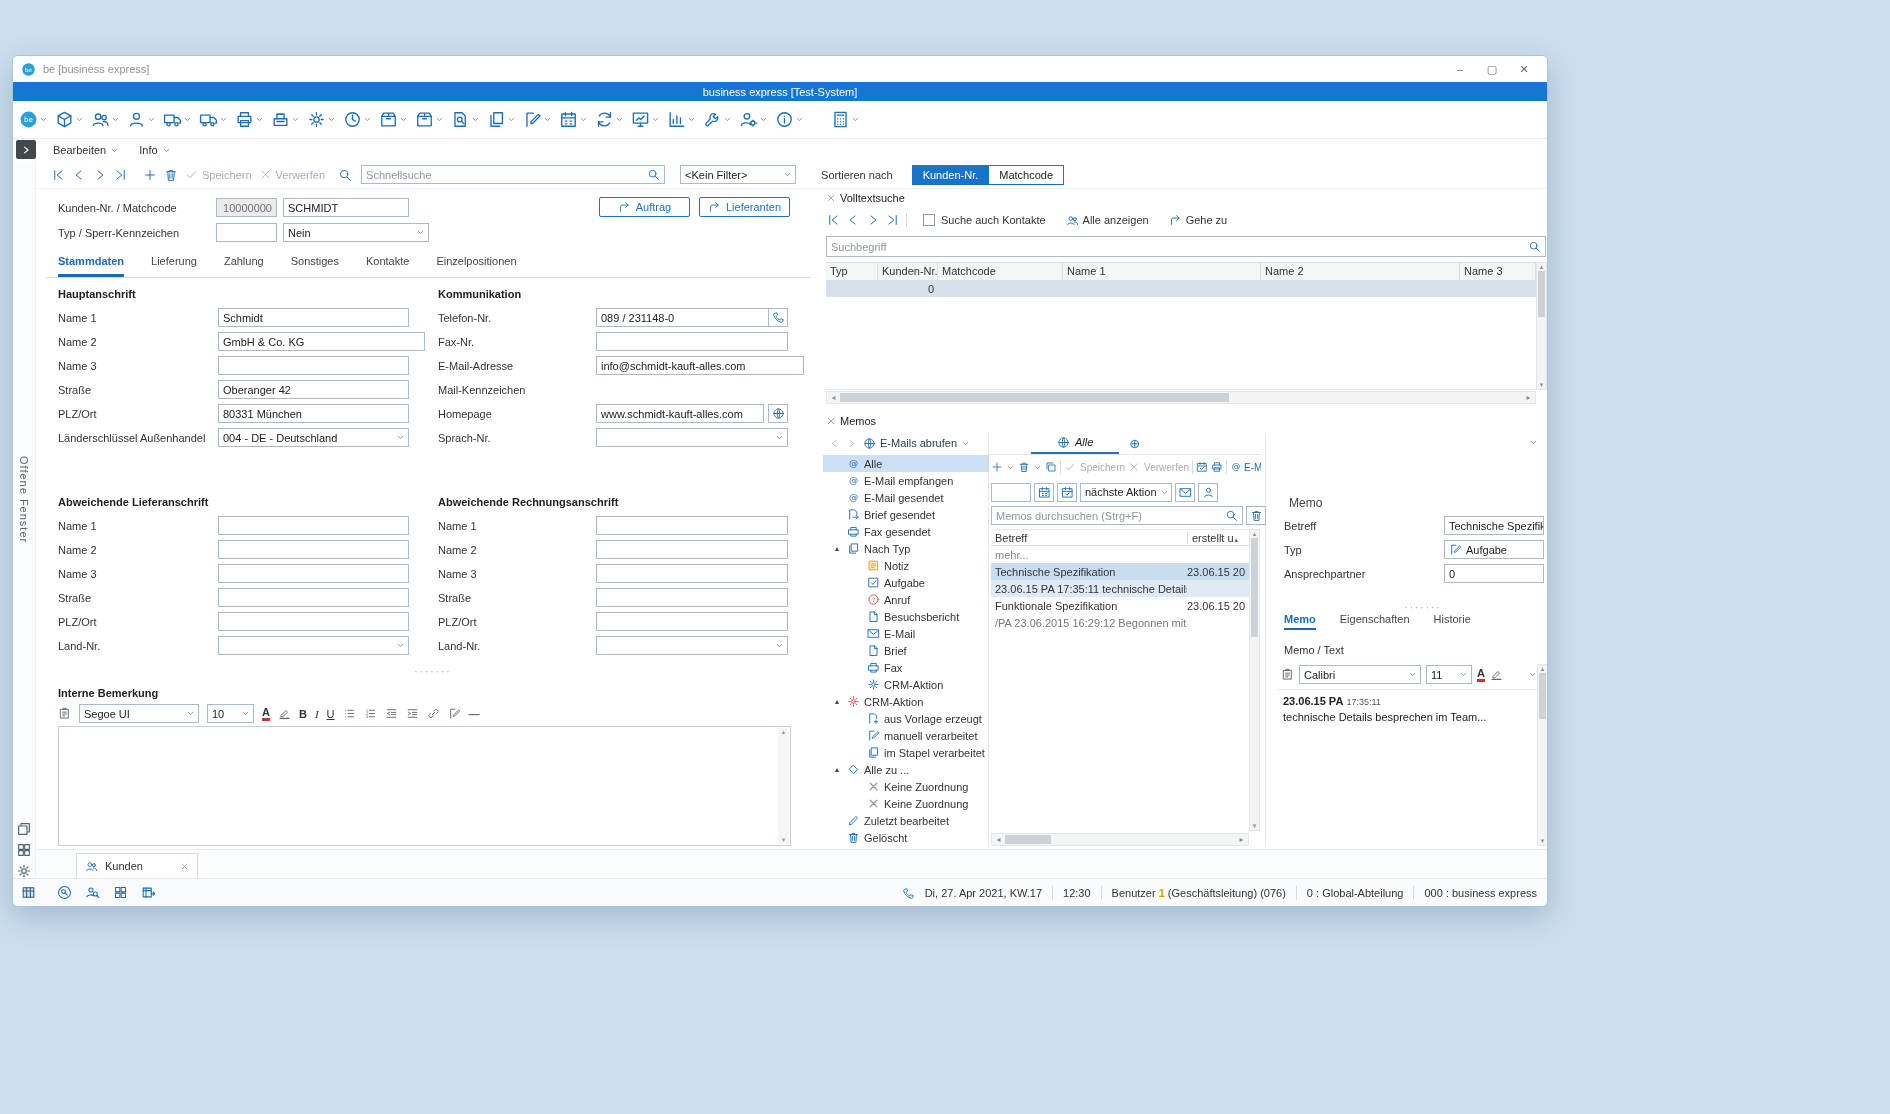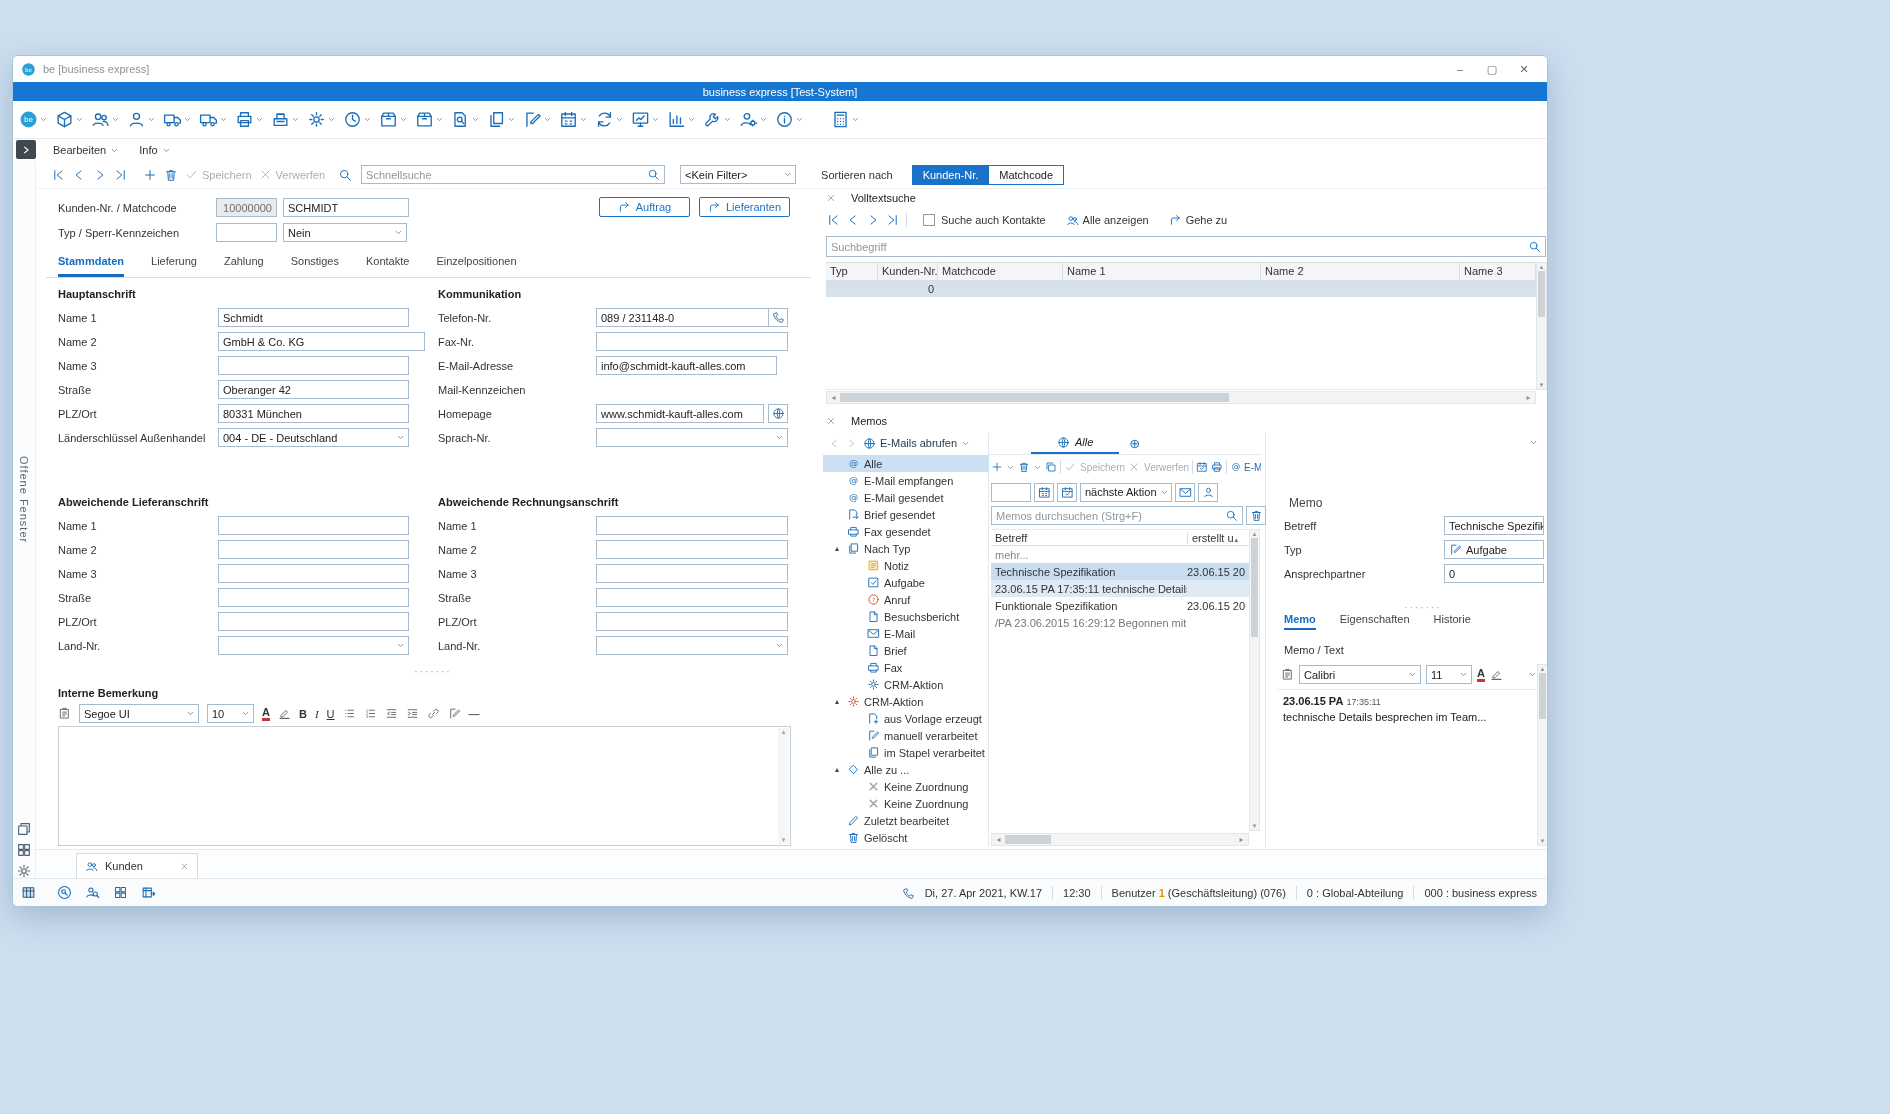--- a/index.html
+++ b/index.html
@@ -54,21 +54,21 @@
 .ctabs span:first-child{color:#176cc2;font-weight:bold;border-bottom:3px solid #176cc2}
 .hline{height:1px;background:#d8dde2}
 .sqbtn{width:20px;height:19px;border:1px solid #a6bbce;background:#fff;display:flex;align-items:center;justify-content:center;flex:none}
 .dots{color:#9aa5af;letter-spacing:2px;font-size:10px;text-align:center;line-height:8px}
 .etbar{display:flex;align-items:center;gap:8px;height:21px}
 .fA{color:#333;font-weight:bold;border-bottom:3px solid #c33;line-height:12px;height:15px}
 .tB{font-weight:bold}.tI{font-style:italic;font-family:"Liberation Serif",serif}.tU{text-decoration:underline}
 .dashic{color:#5b6670;font-weight:bold}
 .ebox{border:1px solid #c5cfd8;background:#fff}
 .sbv{position:absolute;right:1px;top:1px;bottom:1px;width:11px;background:#f4f6f8;display:flex;flex-direction:column;justify-content:space-between;align-items:center;font-size:7px;color:#9aa3ab}
-.phead{display:flex;align-items:center;gap:15px;color:#222}
+.phead{display:flex;align-items:center;gap:4px;color:#222}
 .xs{width:10px!important;height:10px!important;color:#7d8a96;stroke-width:2.2}
 .xs2{width:9px!important;height:9px!important;color:#6f7a84;stroke-width:2.4}
 .row{display:flex;align-items:center;gap:6px;overflow:hidden}
 .cb{width:12px;height:12px;border:1px solid #8e9aa5;background:#fff;flex:none}
 .vsep{width:1px;height:14px;background:#d7dce1;flex:none}
 .linkish{display:flex;align-items:center;gap:4px;white-space:nowrap}
 .vtable{background:#fff;border-bottom:1px solid #e6eaee}
 .vthr{display:flex;background:#f3f5f7;border-bottom:1px solid #d9dee2;border-top:1px solid #d9dee2}
 .vth{height:17px;line-height:16px;padding:0 4px;border-right:1px solid #d9dee2;overflow:hidden;white-space:nowrap;color:#333}
 .vth:nth-child(1){width:52px}.vth:nth-child(2){width:60px}.vth:nth-child(3){width:125px}
@@ -689,21 +689,21 @@
     </span>
   <span class="obtn" style="left:686px;top:141px;width:91px">
       <svg class="i">
         <use href="#i-goto"></use>
       </svg>
       <span>Lieferanten</span>
     </span>
 
   <span class="lbl" style="left:45px;top:168px">Typ / Sperr-Kennzeichen</span>
   <span class="inp" style="left:203px;top:167px;width:61px"></span>
-  <span class="dd" style="left:270px;top:167px;width:124px">
+  <span class="dd" style="left:270px;top:167px;width:146px">
       <span>Nein</span>
       <svg class="i chv">
         <use href="#i-chev"></use>
       </svg>
     </span>
 
   <div class="ctabs" style="left:45px;top:199px">
       <span>Stammdaten</span>
       <span>Lieferung</span>
       <span>Zahlung</span>
@@ -736,21 +736,21 @@
   <span class="lbl" style="left:425px;top:253px">Telefon-Nr.</span>
   <span class="inp" style="left:583px;top:252px;width:182px">089 / 231148-0</span>
   <span class="sqbtn" style="left:755px;top:252px">
       <svg class="i bl sm2">
         <use href="#i-phone"></use>
       </svg>
     </span>
   <span class="lbl" style="left:425px;top:277px">Fax-Nr.</span>
   <span class="inp" style="left:583px;top:276px;width:192px"></span>
   <span class="lbl" style="left:425px;top:301px">E-Mail-Adresse</span>
-  <span class="inp" style="left:583px;top:300px;width:181px">info@schmidt-kauft-alles.com</span>
+  <span class="inp" style="left:583px;top:300px;width:208px">info@schmidt-kauft-alles.com</span>
   <span class="lbl" style="left:425px;top:325px">Mail-Kennzeichen</span>
   <span class="lbl" style="left:425px;top:349px">Homepage</span>
   <span class="inp" style="left:583px;top:348px;width:168px">www.schmidt-kauft-alles.com</span>
   <span class="sqbtn" style="left:755px;top:348px">
       <svg class="i bl sm2">
         <use href="#i-globe"></use>
       </svg>
     </span>
   <span class="lbl" style="left:425px;top:373px">Sprach-Nr.</span>
   <span class="dd" style="left:583px;top:372px;width:192px">

